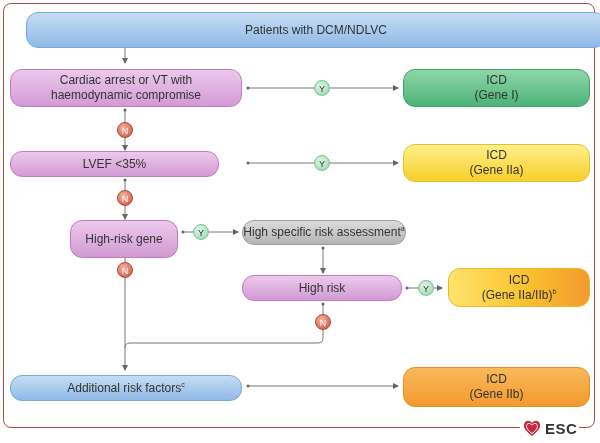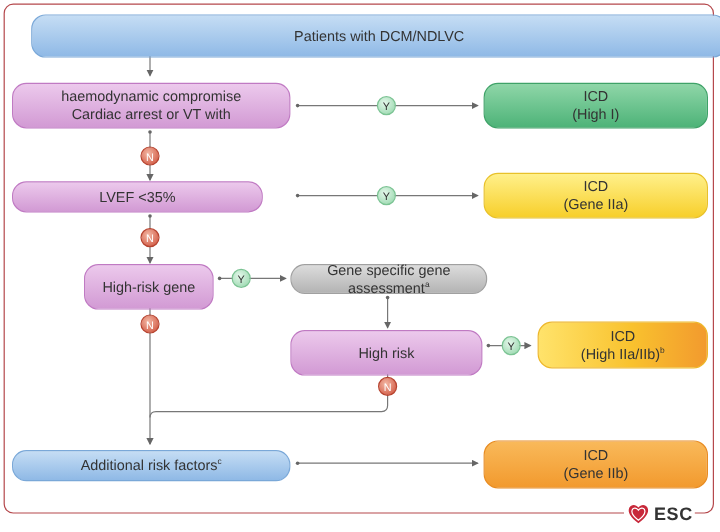--- a/index.html
+++ b/index.html
@@ -63,53 +63,53 @@
       <circle cx="125" cy="247" r="1.5"></circle>
     <circle cx="248" cy="386" r="1.5"></circle>
   </g>
 </svg>
 
 <div class="box blue" style="left:26px;top:12px;width:580px;height:36px;">
   <span>Patients with DCM/NDLVC</span>
 </div>
 
 <div class="box purple" style="left:10px;top:69px;width:232px;height:38px;">
+  <span>Cardiac arrest or VT with</span>
   <span>haemodynamic compromise</span>
-  <span>Cardiac arrest or VT with</span>
 </div>
 
 <div class="box green" style="left:403px;top:69px;width:187px;height:38px;">
   <span>ICD</span>
-  <span>(High I)</span>
+  <span>(Gene I)</span>
 </div>
 
 <div class="box purple" style="left:10px;top:151px;width:209px;height:26px;">
   <span>LVEF &lt;35%</span>
 </div>
 
 <div class="box yellow" style="left:403px;top:144px;width:187px;height:38px;">
   <span>ICD</span>
   <span>(Gene IIa)</span>
 </div>
 
 <div class="box purple" style="left:70px;top:220px;width:108px;height:38px;">
   <span>High-risk gene</span>
 </div>
 
 <div class="box grey" style="left:242px;top:220px;width:164px;height:25px;">
-  <span><span>Gene specific gene assessment</span><sup>a</sup></span>
+  <span><span>High specific risk assessment</span><sup>a</sup></span>
 </div>
 
-<div class="box purple" style="left:242px;top:275px;width:160px;height:38px;">
+<div class="box purple" style="left:242px;top:275px;width:160px;height:26px;">
   <span>High risk</span>
 </div>
 
 <div class="box yelor" style="left:448px;top:268px;width:142px;height:39px;">
   <span>ICD</span>
-  <span><span>(High IIa/IIb)</span><sup>b</sup></span>
+  <span><span>(Gene IIa/IIb)</span><sup>b</sup></span>
 </div>
 
 <div class="box blue" style="left:10px;top:375px;width:232px;height:26px;">
   <span><span>Additional risk factors</span><sup>c</sup></span>
 </div>
 
 <div class="box orange" style="left:403px;top:367px;width:187px;height:40px;">
   <span>ICD</span>
   <span>(Gene IIb)</span>
 </div>

